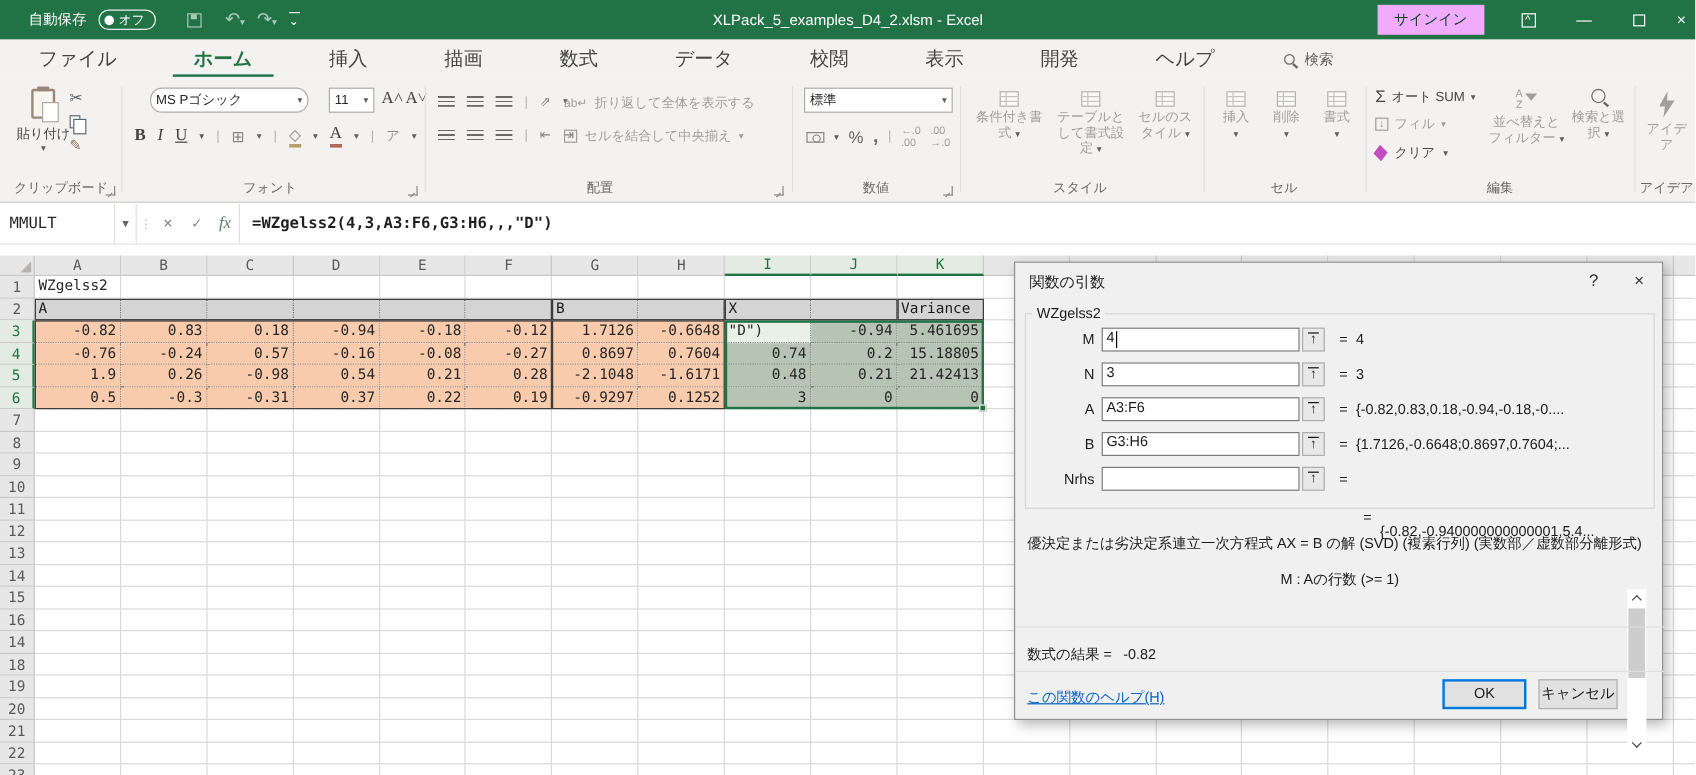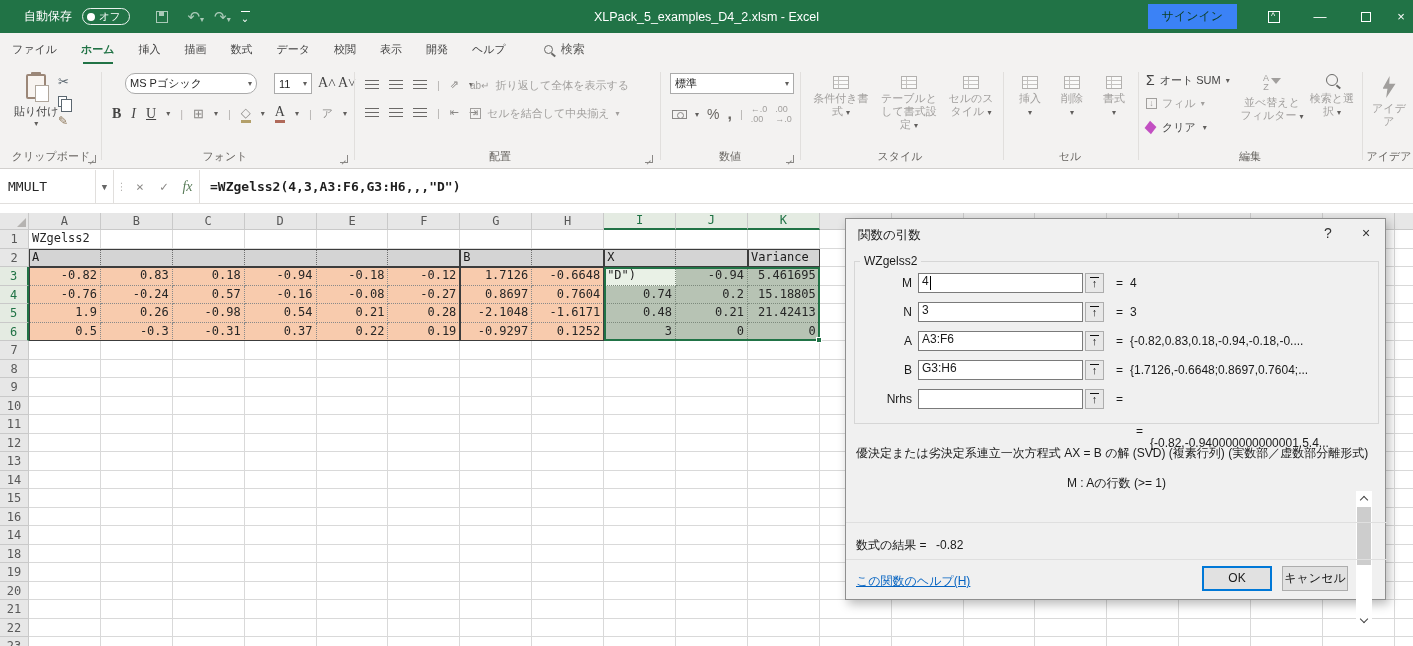--- a/index.html
+++ b/index.html
@@ -12,29 +12,29 @@
   .tb-left { display:flex; align-items:center; gap:10px; padding-left:24px; }
   .autosave-pill { display:flex; align-items:center; gap:4px; border:1px solid rgba(255,255,255,.9); border-radius:9px; padding:1px 8px 1px 4px; height:17px; font-size:10.5px; }
   .autosave-dot { width:8px; height:8px; border-radius:50%; background:#fff; }
   .qat-ic { color:rgba(255,255,255,.62); font-size:15px; line-height:1; }
   .ic-save { width:12px; height:12px; border:1.5px solid rgba(255,255,255,.62); position:relative; }
   .ic-save::before { content:""; position:absolute; left:2px; top:0; width:5px; height:4px; background:rgba(255,255,255,.62); }
   .qat-caret { position:relative; color:#fff; font-size:10px; padding-top:3px; }
   .qat-caret::before { content:""; position:absolute; top:1px; left:0; width:9px; border-top:1.5px solid #fff; }
   #tb-title { position:absolute; left:0; right:0; text-align:center; font-size:12.5px; color:#fff; pointer-events:none; }
   .tb-right { position:absolute; right:0; top:0; height:33px; display:flex; align-items:center; }
-  #signin-btn { background:#3b82f6; color:#0c3d1f; font-size:12px; padding:4px 14px; margin-right:14px; }
+  #signin-btn { background:#f0abfc; color:#0c3d1f; font-size:12px; padding:4px 14px; margin-right:14px; }
   .winbtn { width:46px; height:33px; display:flex; align-items:center; justify-content:center; color:#fff; font-size:13px; }
   .ic-ribbonopts { width:12px; height:12px; border:1.2px solid #fff; position:relative; }
   .ic-ribbonopts::after { content:"^"; position:absolute; left:2px; top:-1px; font-size:9px; }
   .ic-maxbox { width:10px; height:10px; border:1.2px solid #fff; }
 
   
   #tabrow { position:absolute; left:0; top:33px; width:1413px; height:33px; background:#f3f2f1; display:flex; align-items:center; }
-  .rtab { padding:0 12px; height:33px; display:flex; align-items:center; font-size:11px; color:#444; position:relative; }
+  .rtab { padding:0 32px; height:33px; display:flex; align-items:center; font-size:16px; color:#444; position:relative; }
   .rtab.active { color:#217346; font-weight:bold; }
   .rtab.active::after { content:""; position:absolute; left:14px; right:14px; bottom:2px; border-bottom:2.5px solid #217346; }
   #tab-search { display:flex; align-items:center; gap:8px; margin-left:26px; color:#5f5e5c; }
   .ic-mag { width:9px; height:9px; border:1.5px solid #6a6a68; border-radius:50%; position:relative; display:inline-block; }
   .ic-mag::after { content:""; position:absolute; width:5px; height:1.5px; background:#6a6a68; right:-4px; bottom:-2px; transform:rotate(40deg); }
   .tab-right { position:absolute; right:0; top:33px; height:33px; display:flex; align-items:center; gap:6px; padding-right:2px; }
   .tr-btn { display:flex; align-items:center; gap:5px; border:1px solid #e1dfdd; background:#fdfdfd; color:#7a7977; padding:4px 10px; font-size:12px; }
   .tr-btn.dark { color:#323130; border-color:#c8c6c4; }
   .ic-bubble { width:11px; height:9px; border:1.2px solid #323130; border-radius:2px; position:relative; }
   .ic-bubble::after { content:""; position:absolute; left:2px; bottom:-4px; border:3px solid transparent; border-top-color:#323130; }

